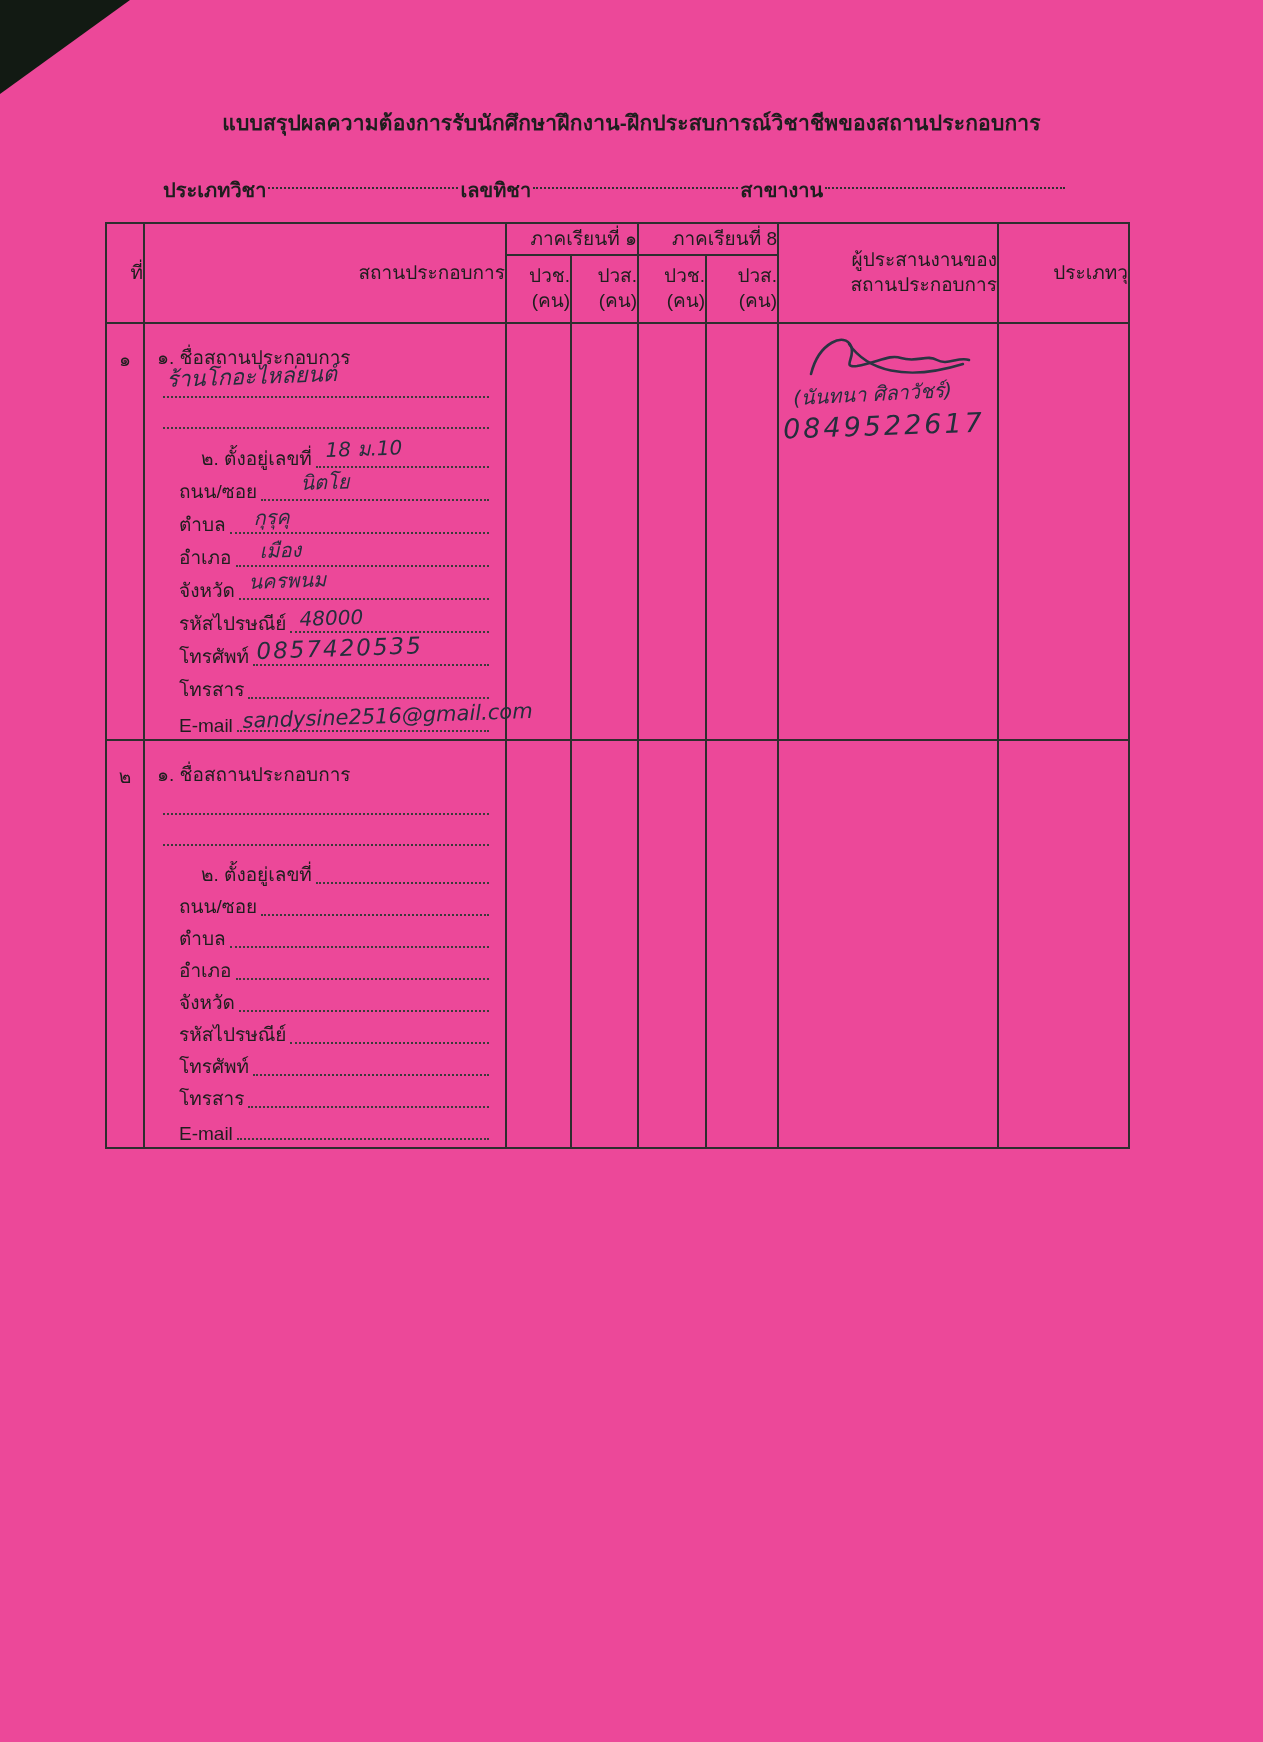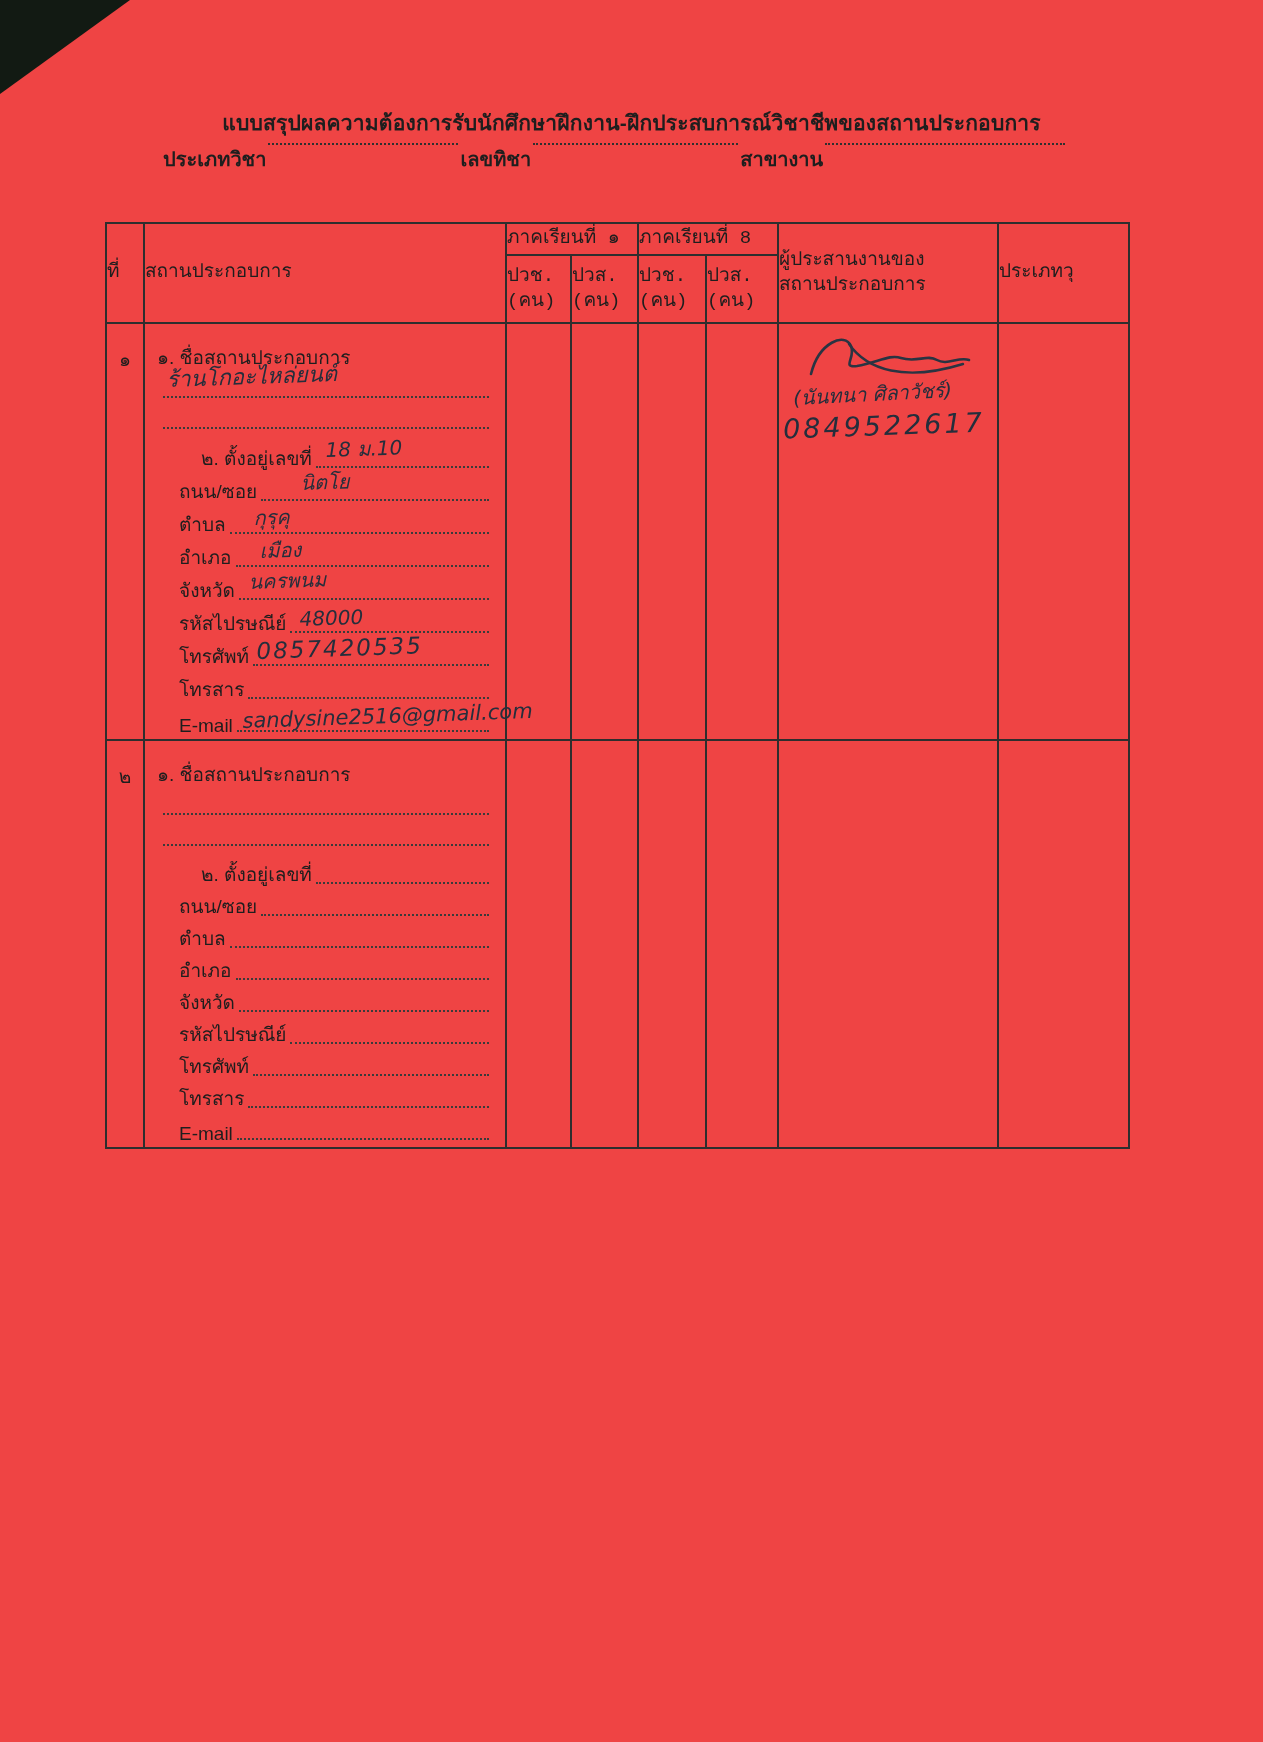--- a/index.html
+++ b/index.html
@@ -1,47 +1,47 @@
 <!DOCTYPE html>
 <html><head>
 <meta charset="utf-8">
 <style>
   * { margin:0; padding:0; box-sizing:border-box; }
   html,body { width:1263px; height:1742px; }
   body { background:#e9e8e5; font-family:"Liberation Sans","DejaVu Sans",sans-serif; }
   .page {
     position:relative; width:1263px; height:1742px;
-    background:#ef4444; overflow:hidden; color:#1e1e1e;
+    background:#ec4899; overflow:hidden; color:#1e1e1e;
   }
   .corner-artifact {
     position:absolute; top:0; left:0; width:130px; height:94px;
     background:#121a13;
     clip-path:polygon(0 0, 100% 0, 0 100%);
   }
   .form-title {
     position:absolute; top:106px; left:0; width:100%;
     text-align:center; font-size:21px; font-weight:bold; letter-spacing:0.2px;
   }
   .subject-line {
-    position:absolute; top:143px; left:163px; width:905px;
-    display:flex; align-items:flex-start;
+    position:absolute; top:174px; left:163px; width:905px;
+    display:flex; align-items:center;
     font-size:20px; font-weight:bold;
   }
   .leader {
     display:inline-block; border-bottom:2px dotted #2f2f2f;
     margin:0 2px 4px 2px; height:1px;
   }
   .l1 { width:190px; } .l2 { width:205px; } .l3 { width:240px; }
 
   .form-table {
     position:absolute; top:222px; left:105px; width:1023px;
     border-collapse:collapse; table-layout:fixed; font-size:19px;
   }
   .form-table th, .form-table td { border:2px solid #2e2e2e; }
-  .form-table th { font-weight:normal; text-align:left; vertical-align:middle; line-height:1.25;font-family:Liberation Mono, monospace; }
+  .form-table th { font-weight:normal; text-align:right; vertical-align:middle; line-height:1.25; }
   tr.hrow1 { height:32px; }
   tr.hrow2 { height:68px; }
   tr.brow1 { height:413px; }
   tr.brow2 { height:405px; }
 
   .no-cell { vertical-align:top; text-align:center; padding-top:20px; }
   .est-cell { vertical-align:top; padding:15px 14px 0 12px; }
   .count-cell { vertical-align:top; }
   .coord-cell { vertical-align:top; position:relative; }
   .remarks-cell { vertical-align:top; }

